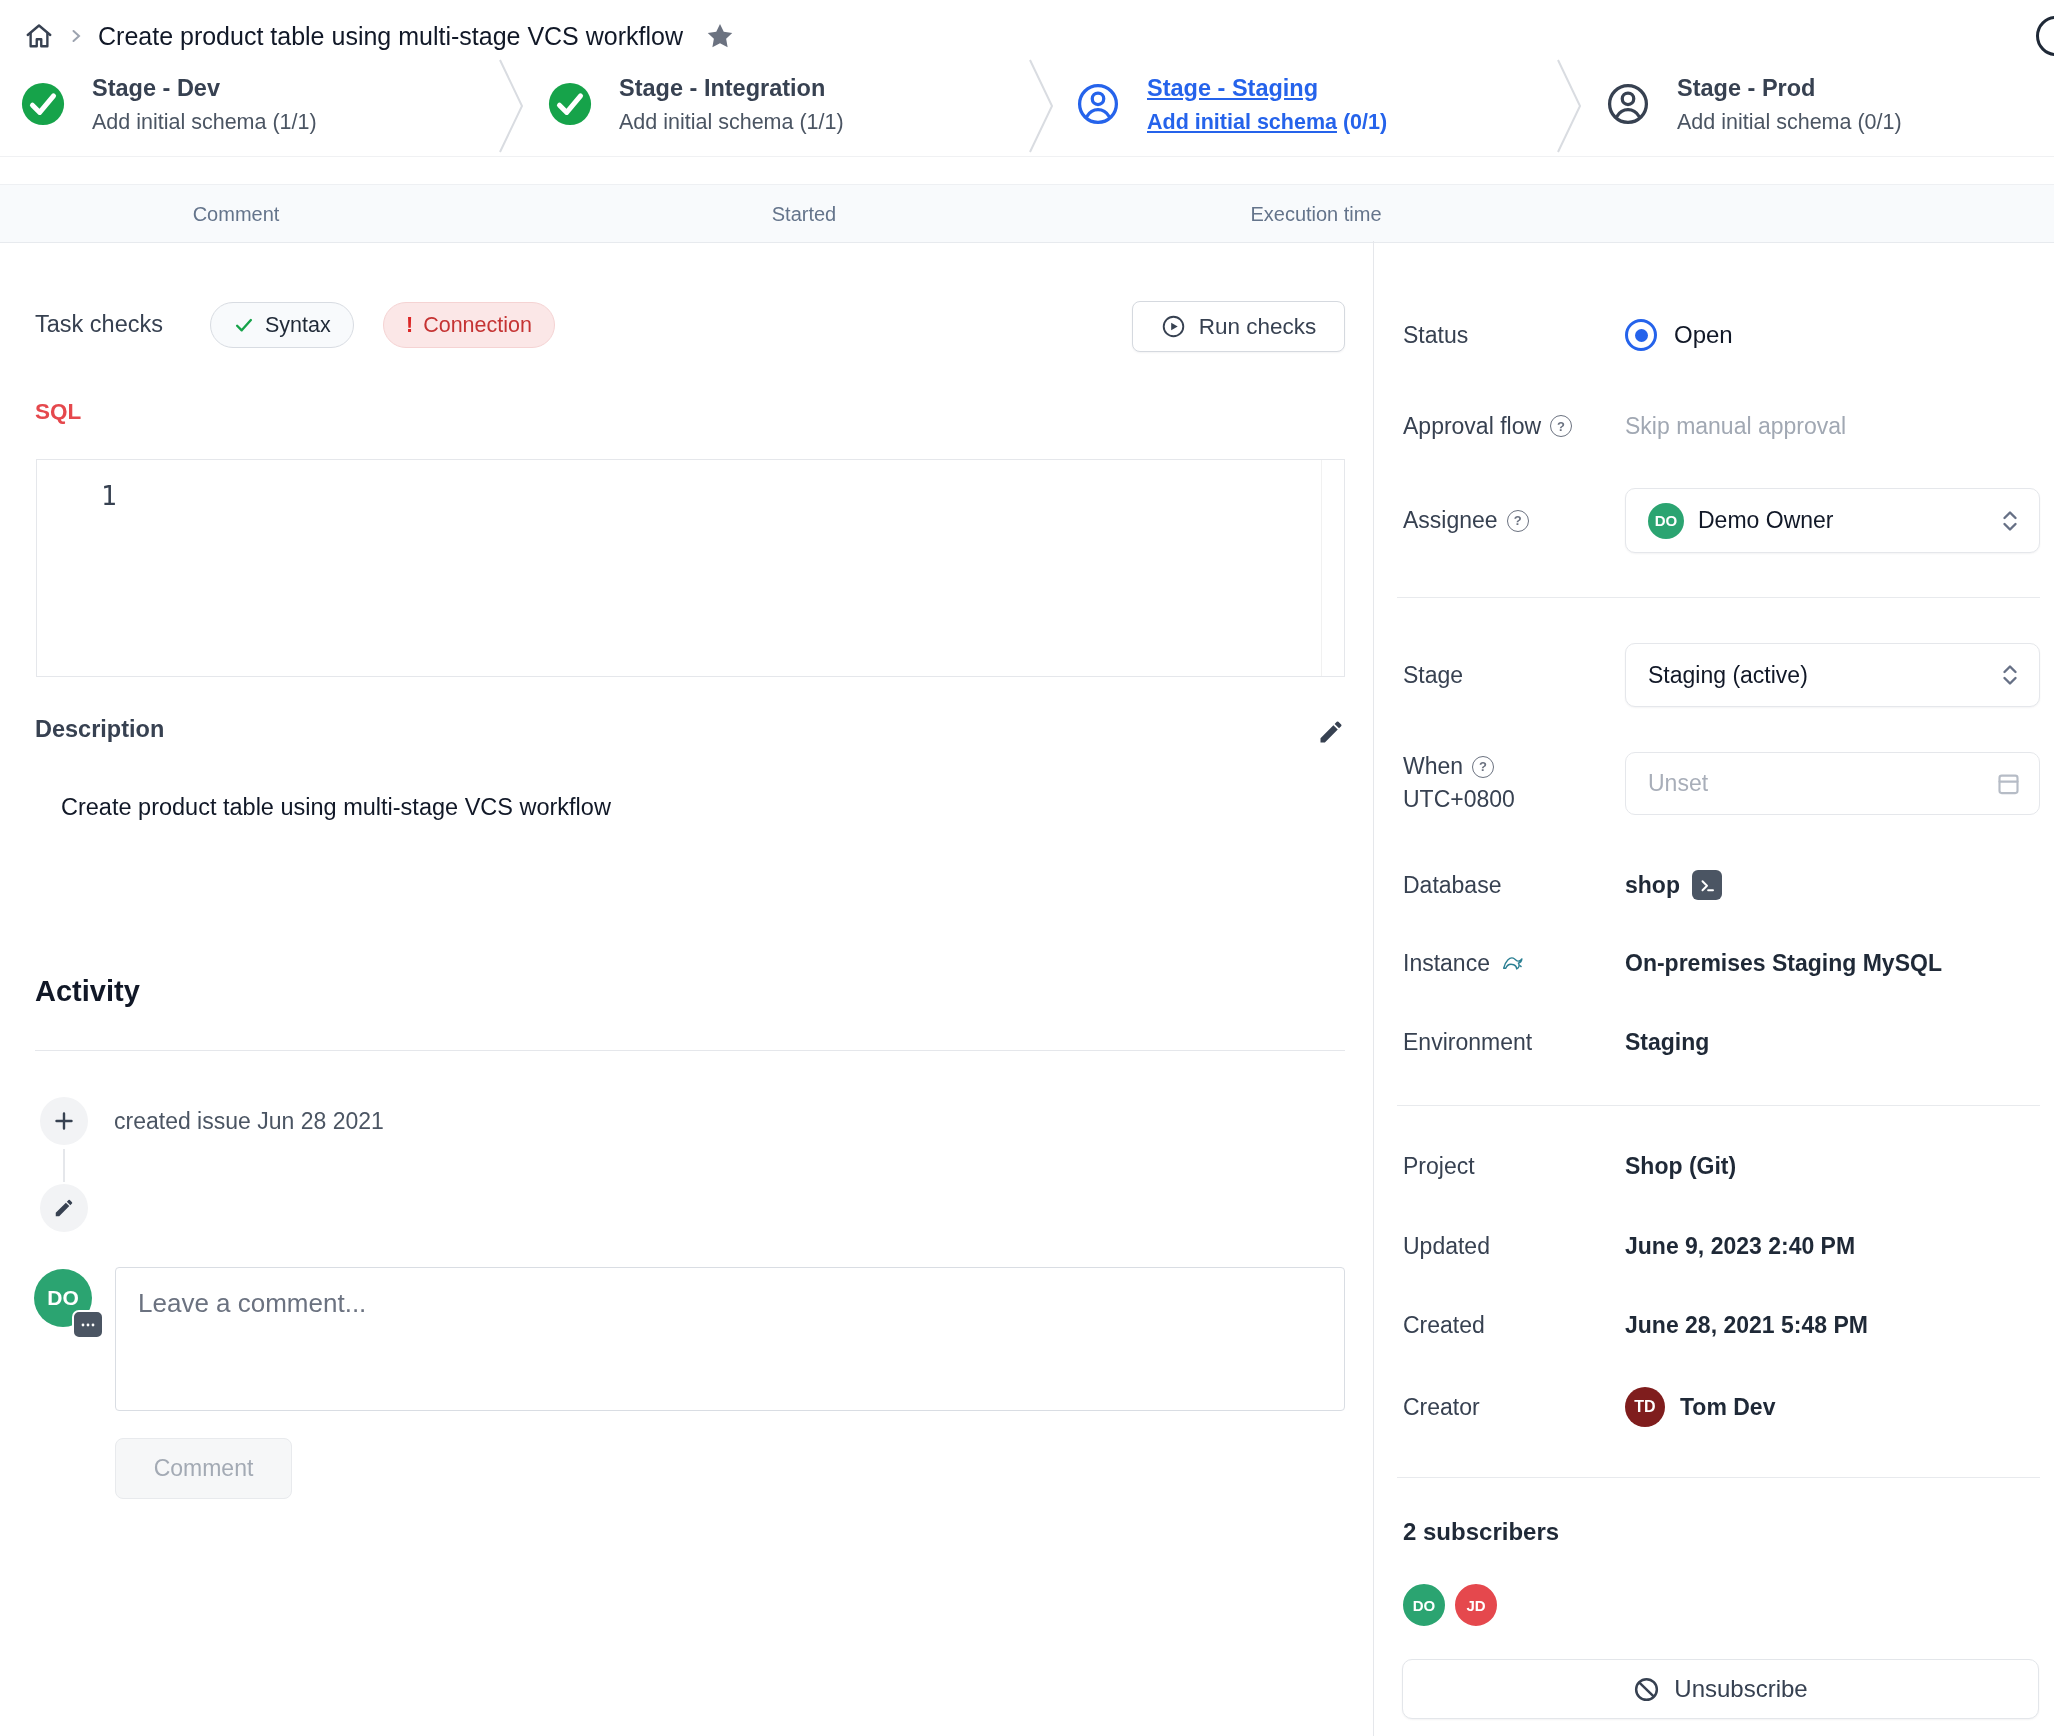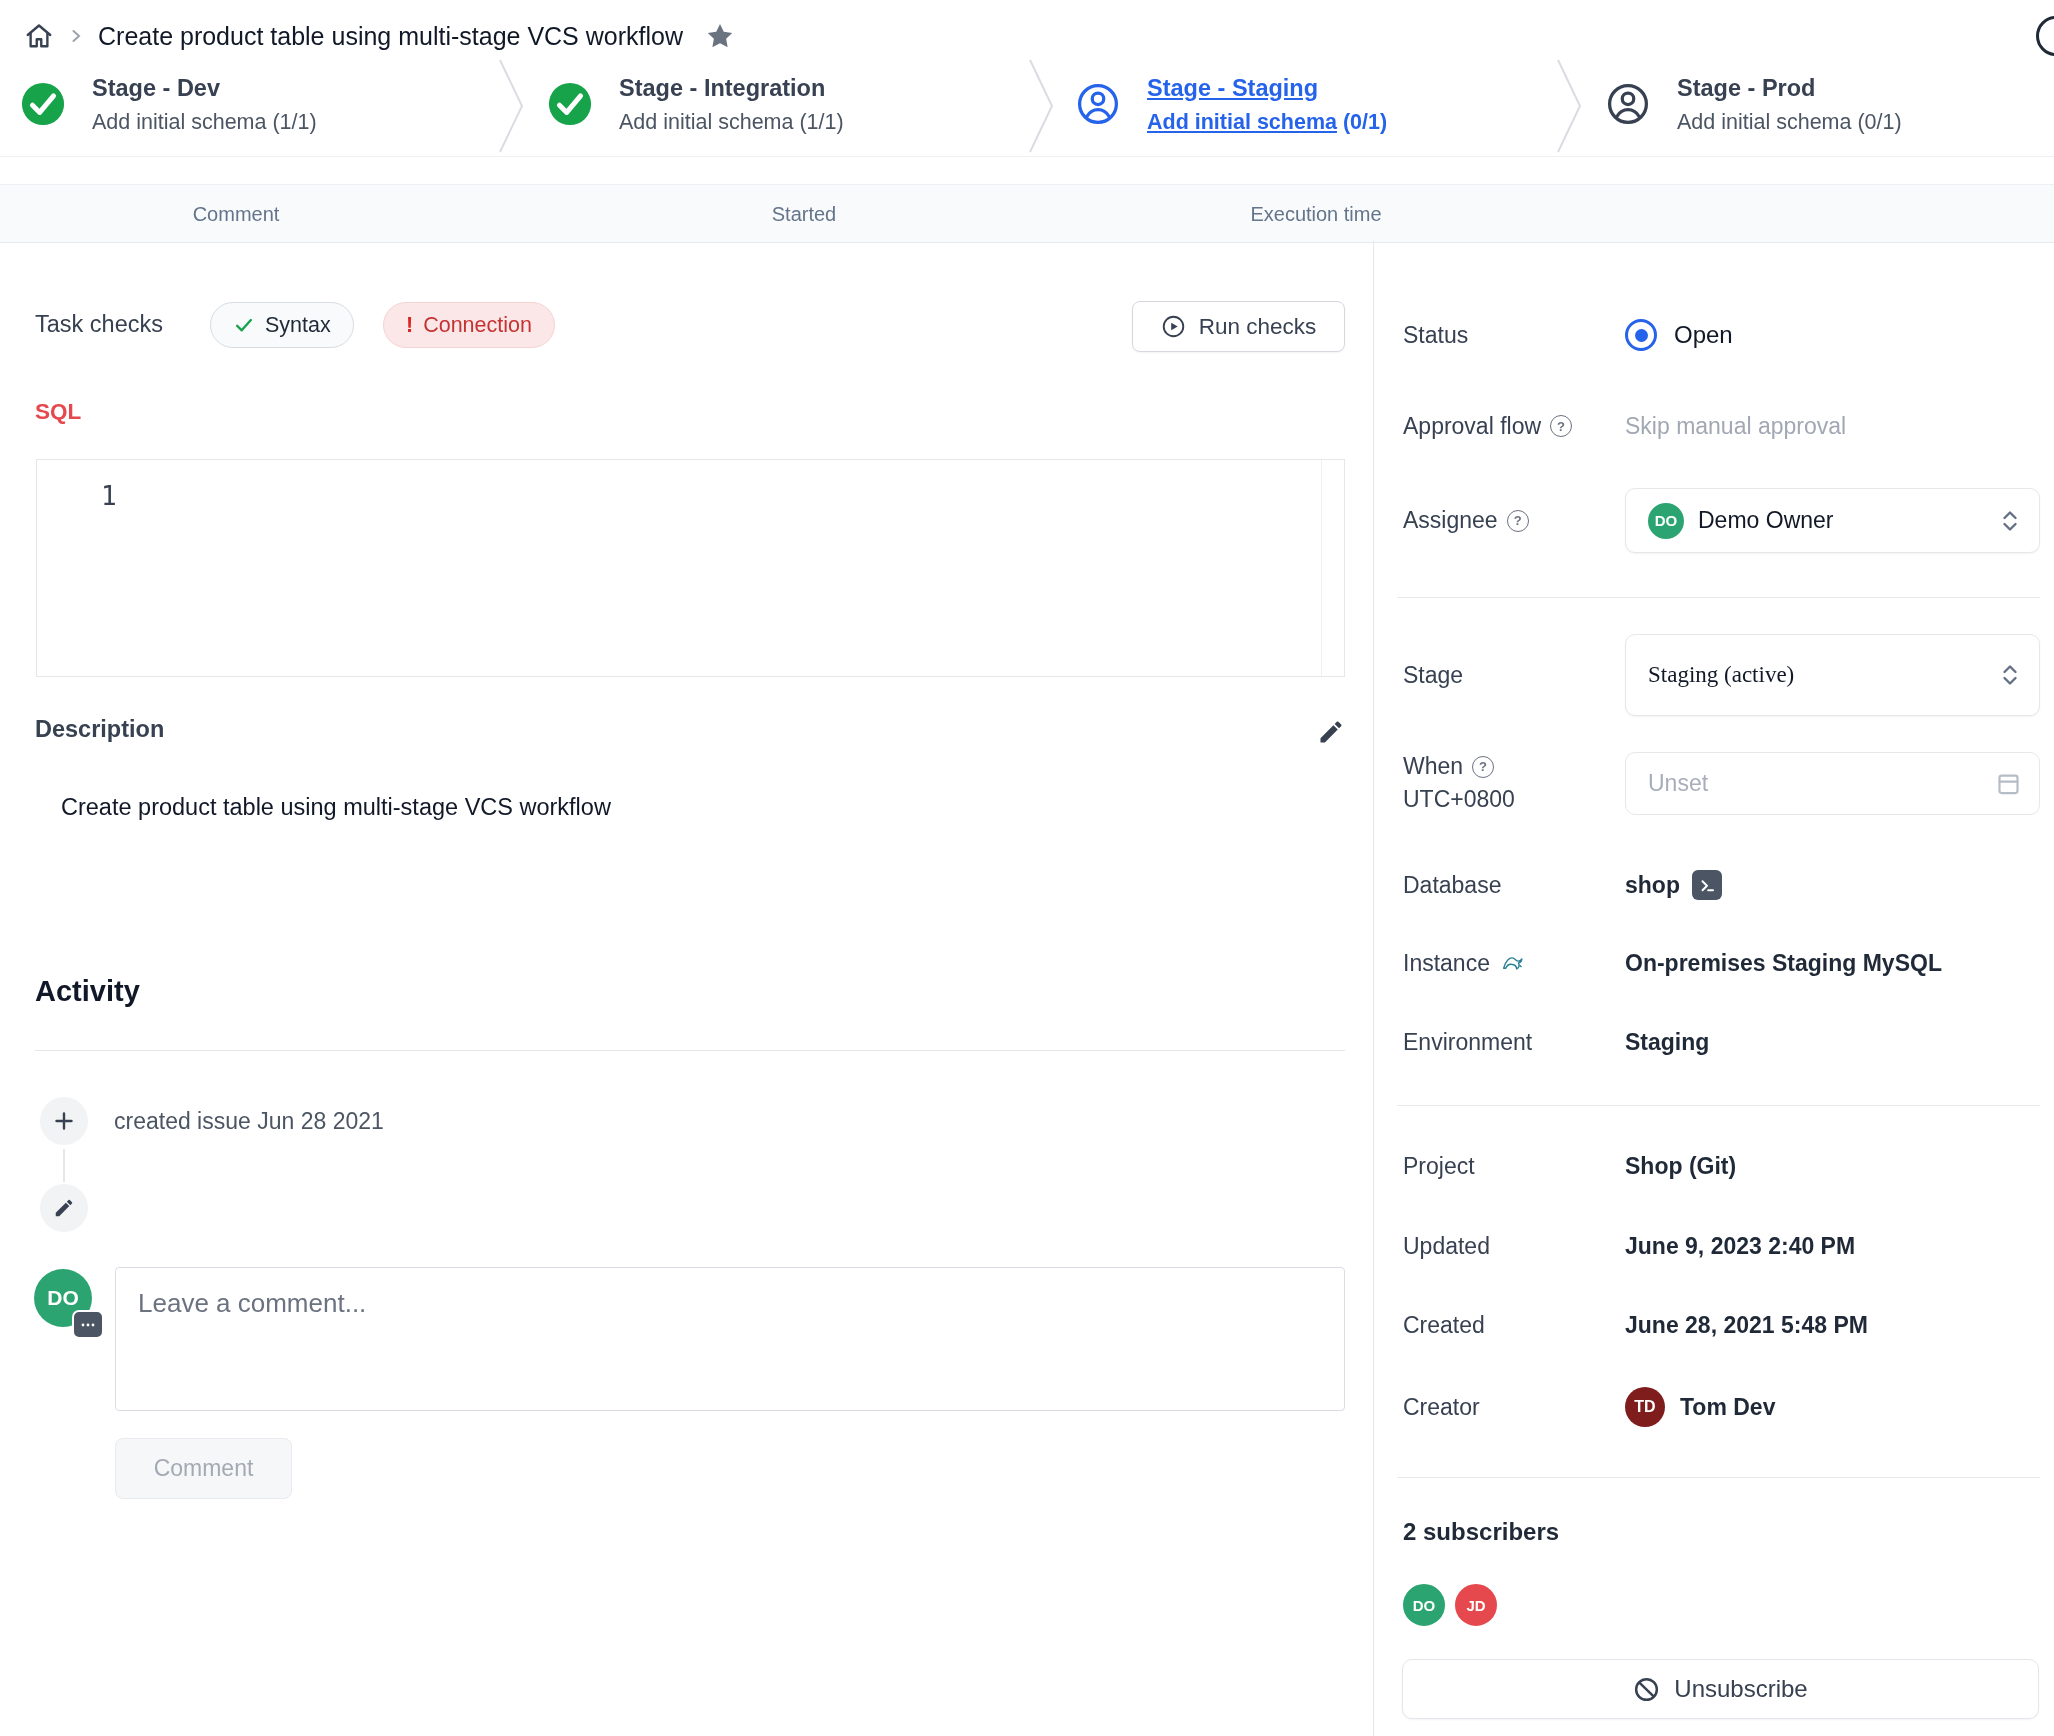--- a/index.html
+++ b/index.html
@@ -257,21 +257,21 @@
             <path d="M5.5 16 11 21.5 16.5 16"></path>
           </svg>
       </span>
     </div>
   </div>
 
   <div class="hdiv" style="top:597px;"></div>
 
   <div class="srow" style="top:643px;height:64px;">
     <div class="slabel">Stage</div>
-    <div class="selectbox" style="height:82px;font-family:Liberation Serif, serif;">
+    <div class="selectbox" style="height:64px;">
       <span style="flex:1;font-size:23px;color:#111827;">Staging (active)</span>
       <span>
         <svg width="22" height="26" viewBox="0 0 22 26" fill="none" stroke="#667085" stroke-width="2.4" stroke-linecap="round" stroke-linejoin="round">
             <path d="M5.5 10 11 4.5 16.5 10"></path>
             <path d="M5.5 16 11 21.5 16.5 16"></path>
           </svg>
       </span>
     </div>
   </div>
 

